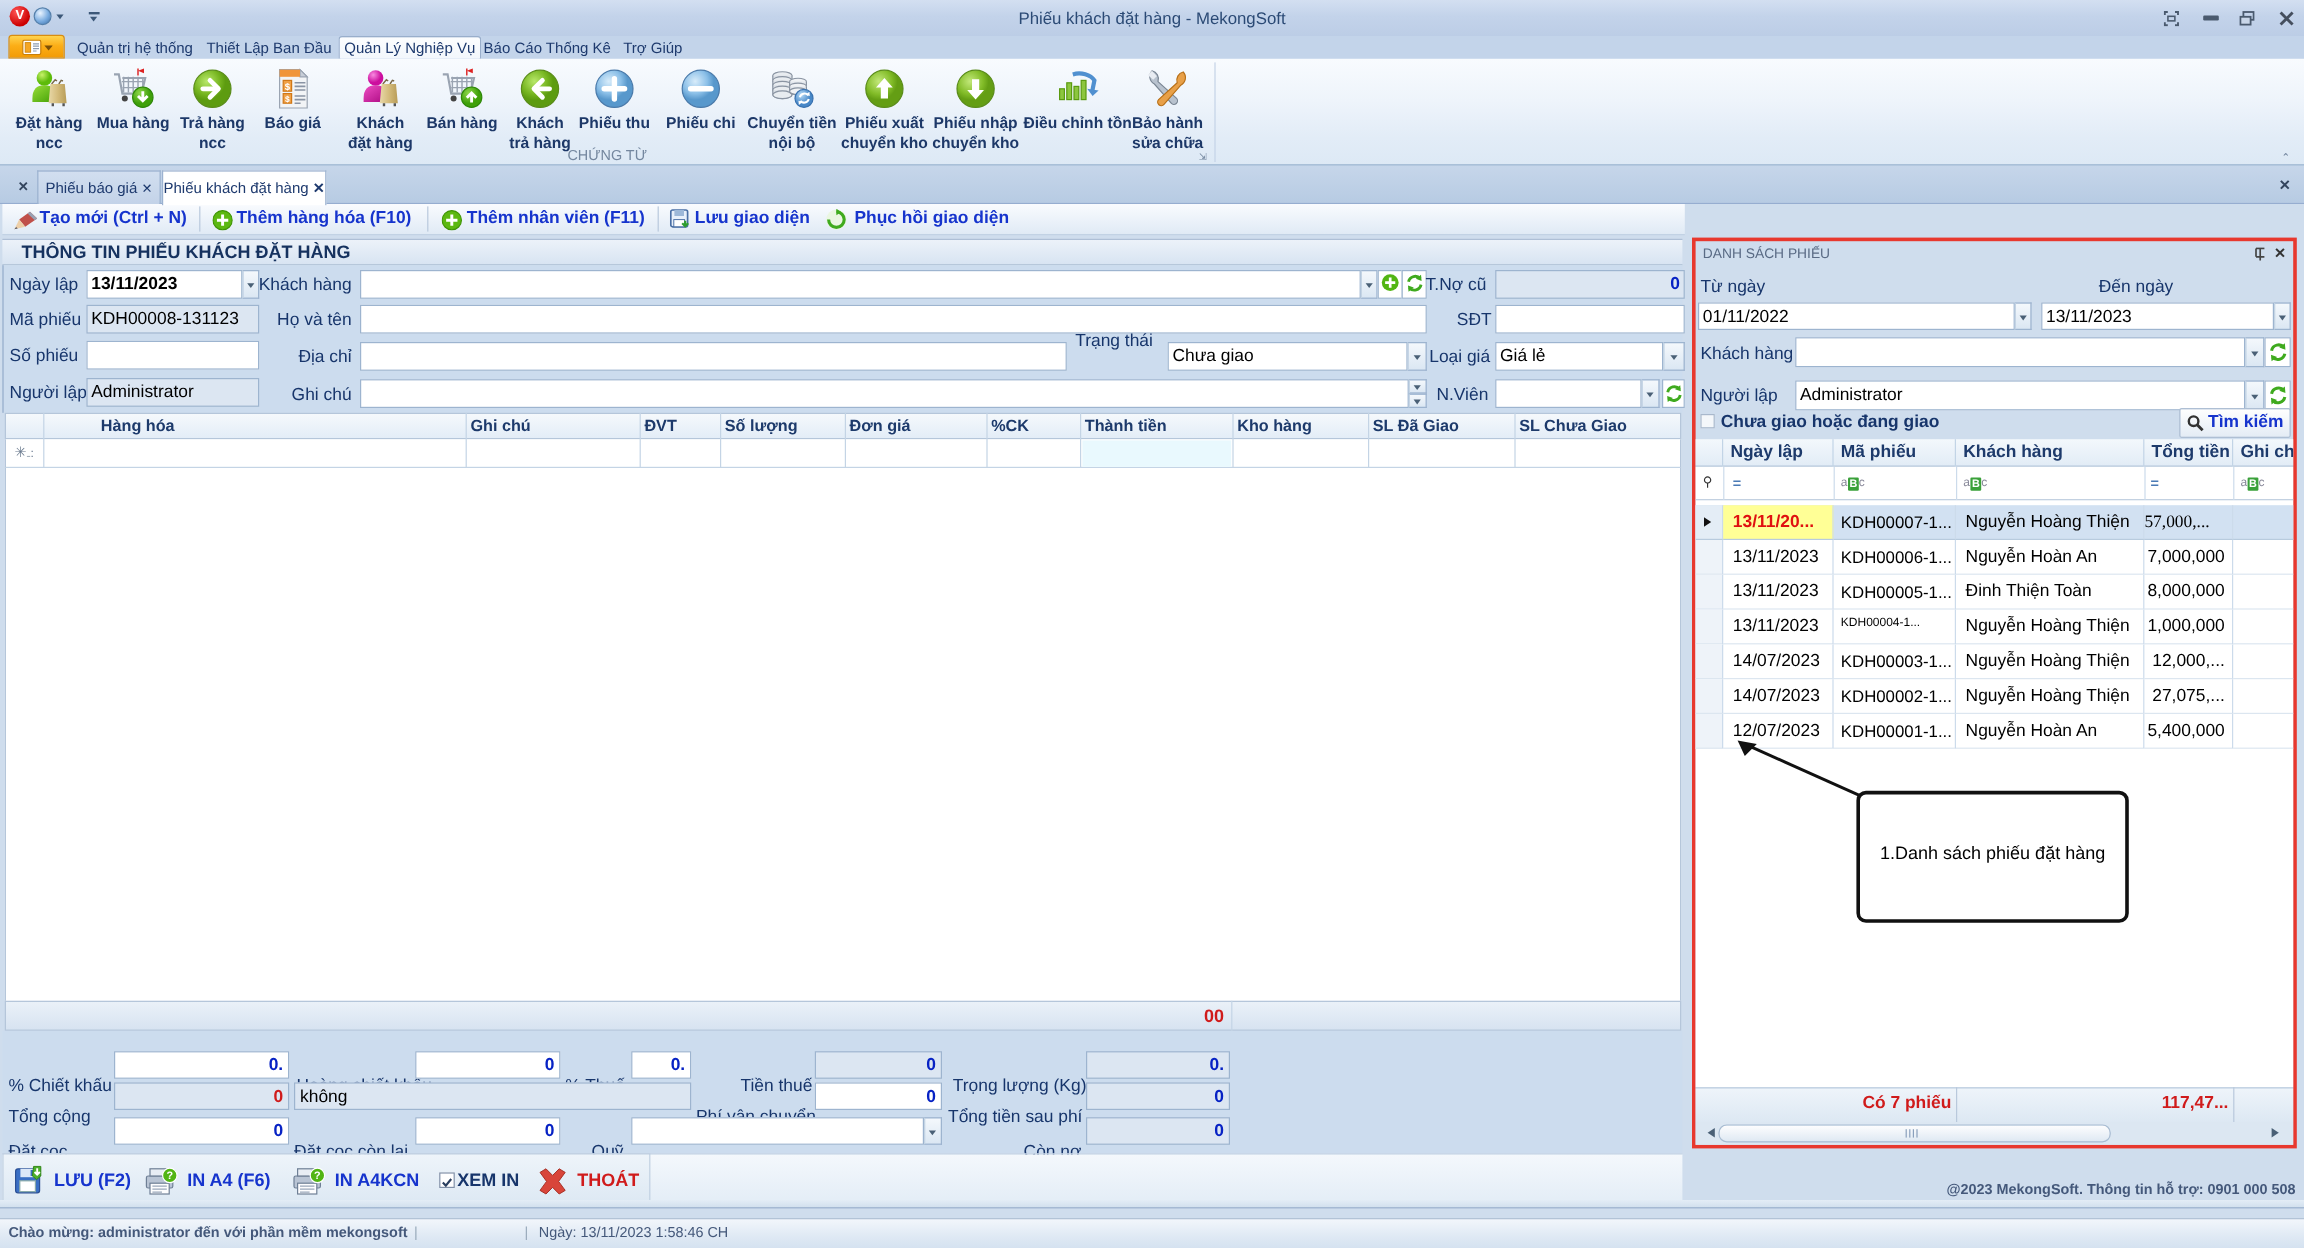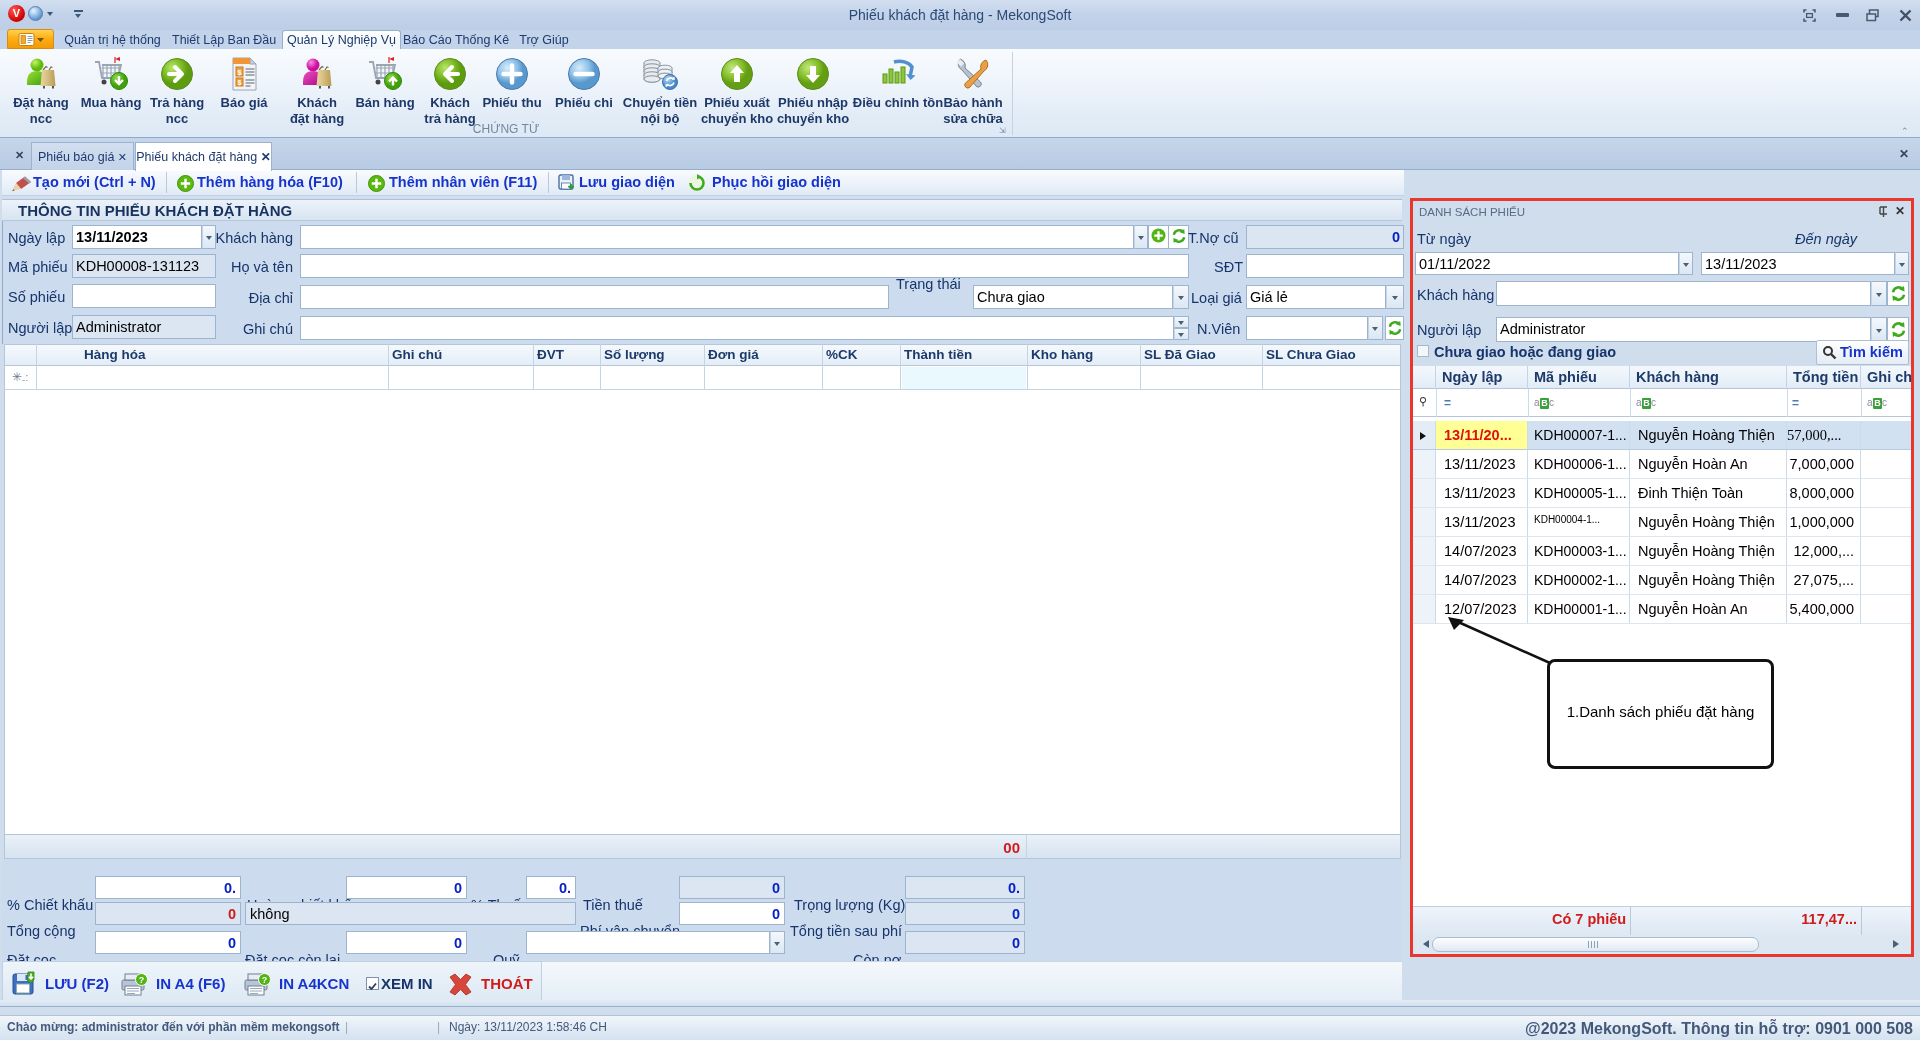--- a/index.html
+++ b/index.html
@@ -456,21 +456,21 @@
 <div class="abs" style="left:940px;top:839px;width:80px;text-align:right;color:#d01b1b;font-weight:bold;font-size:15px;">00</div>
 <div class="abs" style="left:1026px;top:834px;width:1px;height:25px;background:#c4d4e5;"></div>
 
 <div class="abs" id="summary"></div>
 <div class="slbl" style="left:7px;top:881px;">% Chiết khấu</div>
 <div class="sin" style="left:95px;top:876px;width:146px;">0.</div>
 <div class="slbl" style="left:247px;top:881px;">Hoàng chiết khấu</div>
 <div class="sin" style="left:346px;top:876px;width:121px;">0</div>
 <div class="slbl" style="left:471px;top:881px;">% Thuế</div>
 <div class="sin" style="left:526px;top:876px;width:50px;">0.</div>
-<div class="slbl" style="left:583px;top:881px;width:58px;text-align:right;">Tiền thuế</div>
+<div class="slbl" style="left:617px;top:881px;width:58px;text-align:right;">Tiền thuế</div>
 <div class="sin sro" style="left:679px;top:876px;width:106px;">0</div>
 <div class="slbl" style="left:794px;top:881px;">Trọng lượng (Kg)</div>
 <div class="sin sro" style="left:905px;top:876px;width:120px;">0.</div>
 
 <div class="slbl" style="left:7px;top:907px;">Tổng cộng</div>
 <div class="sin sro" style="left:95px;top:902px;width:146px;color:#d01b1b;">0</div>
 <div class="sin sro" style="left:245px;top:902px;width:331px;text-align:left;color:#000;font-weight:normal;">không</div>
 <div class="slbl" style="left:580px;top:907px;width:95px;text-align:right;">Phí vận chuyển</div>
 <div class="sin" style="left:679px;top:902px;width:106px;">0</div>
 <div class="slbl" style="left:790px;top:907px;">Tổng tiền sau phí</div>
@@ -527,21 +527,21 @@
 
 <div class="abs" id="rpanel"></div>
 <div class="abs" style="left:1419px;top:206px;color:#5a6b85;font-size:11.5px;">DANH SÁCH PHIẾU</div>
 <svg class="abs" style="left:1878px;top:206px;" width="11" height="12" viewBox="0 0 11 12">
     <path d="M2 1 h7 M5.5 1 v7 M2 8 h7 M5.5 8 v3" stroke="#444" stroke-width="1.4" fill="none"></path>
     <path d="M2 1 v7" stroke="#444" stroke-width="1.4"></path>
   </svg>
 <div class="abs" style="left:1895px;top:204px;color:#333;font-size:12px;font-weight:bold;">✕</div>
 
 <div class="rlbl" style="left:1417px;top:231px;">Từ ngày</div>
-<div class="rlbl" style="left:1795px;top:231px;font-style:italic;">Đến ngày</div>
+<div class="rlbl" style="left:1749px;top:231px;">Đến ngày</div>
 <div class="abs inp" style="left:1415px;top:252px;width:264px;height:23px;">01/11/2022</div>
 <div class="abs car" style="left:1679px;top:252px;width:14px;height:23px;"></div>
 <div class="abs inp" style="left:1701px;top:252px;width:194px;height:23px;">13/11/2023</div>
 <div class="abs car" style="left:1895px;top:252px;width:14px;height:23px;"></div>
 
 <div class="rlbl" style="left:1417px;top:287px;">Khách hàng</div>
 <div class="abs inp" style="left:1496px;top:281px;width:375px;height:25px;"></div>
 <div class="abs car" style="left:1871px;top:281px;width:16px;height:25px;"></div>
 <div class="abs gbtn" style="left:1887px;top:281px;width:22px;height:25px;"><svg width="17" height="17" viewBox="0 0 20 20" style="margin:3px 0 0 2px">
       <path d="M3.5 8.5 a7 7 0 0 1 12.2 -3.2" fill="none" stroke="#3faa1e" stroke-width="3"></path>
@@ -674,13 +674,13 @@
 <div class="abs" style="left:1547px;top:659px;width:227px;height:110px;background:#fff;border:3px solid #111;border-radius:8px;"></div>
 <div class="abs" style="left:1547px;top:703px;width:227px;text-align:center;color:#000;font-size:15px;">1.Danh sách phiếu đặt hàng</div>
 
 <div class="abs" style="left:0;top:1000px;width:1920px;height:7px;background:linear-gradient(180deg,#e4edf6,#d2e0ee);border-bottom:1px solid #9ab0cc;"></div>
 <div class="abs" id="statusbar"></div>
 <div class="abs nw" style="left:7px;top:1020px;font-weight:bold;color:#44587a;font-size:12px;">Chào mừng: administrator đến với phần mềm mekongsoft</div>
 <div class="abs" style="left:345px;top:1020px;color:#9ab;font-size:12px;">|</div>
 <div class="abs nw" style="left:357px;top:1080px;color:#44587a;font-size:12px;">Version: 4.8.0</div>
 <div class="abs" style="left:437px;top:1020px;color:#9ab;font-size:12px;">|</div>
 <div class="abs nw" style="left:449px;top:1020px;color:#44587a;font-size:12px;">Ngày: 13/11/2023 1:58:46 CH</div>
-<div class="abs nw" style="right:7px;top:1020px;font-weight:bold;color:#44587a;font-size:16px;">@2023 MekongSoft. Thông tin hỗ trợ: 0901 000 508</div>
+<div class="abs nw" style="right:7px;top:984px;font-weight:bold;color:#44587a;font-size:12px;">@2023 MekongSoft. Thông tin hỗ trợ: 0901 000 508</div>
 
 </body></html>

